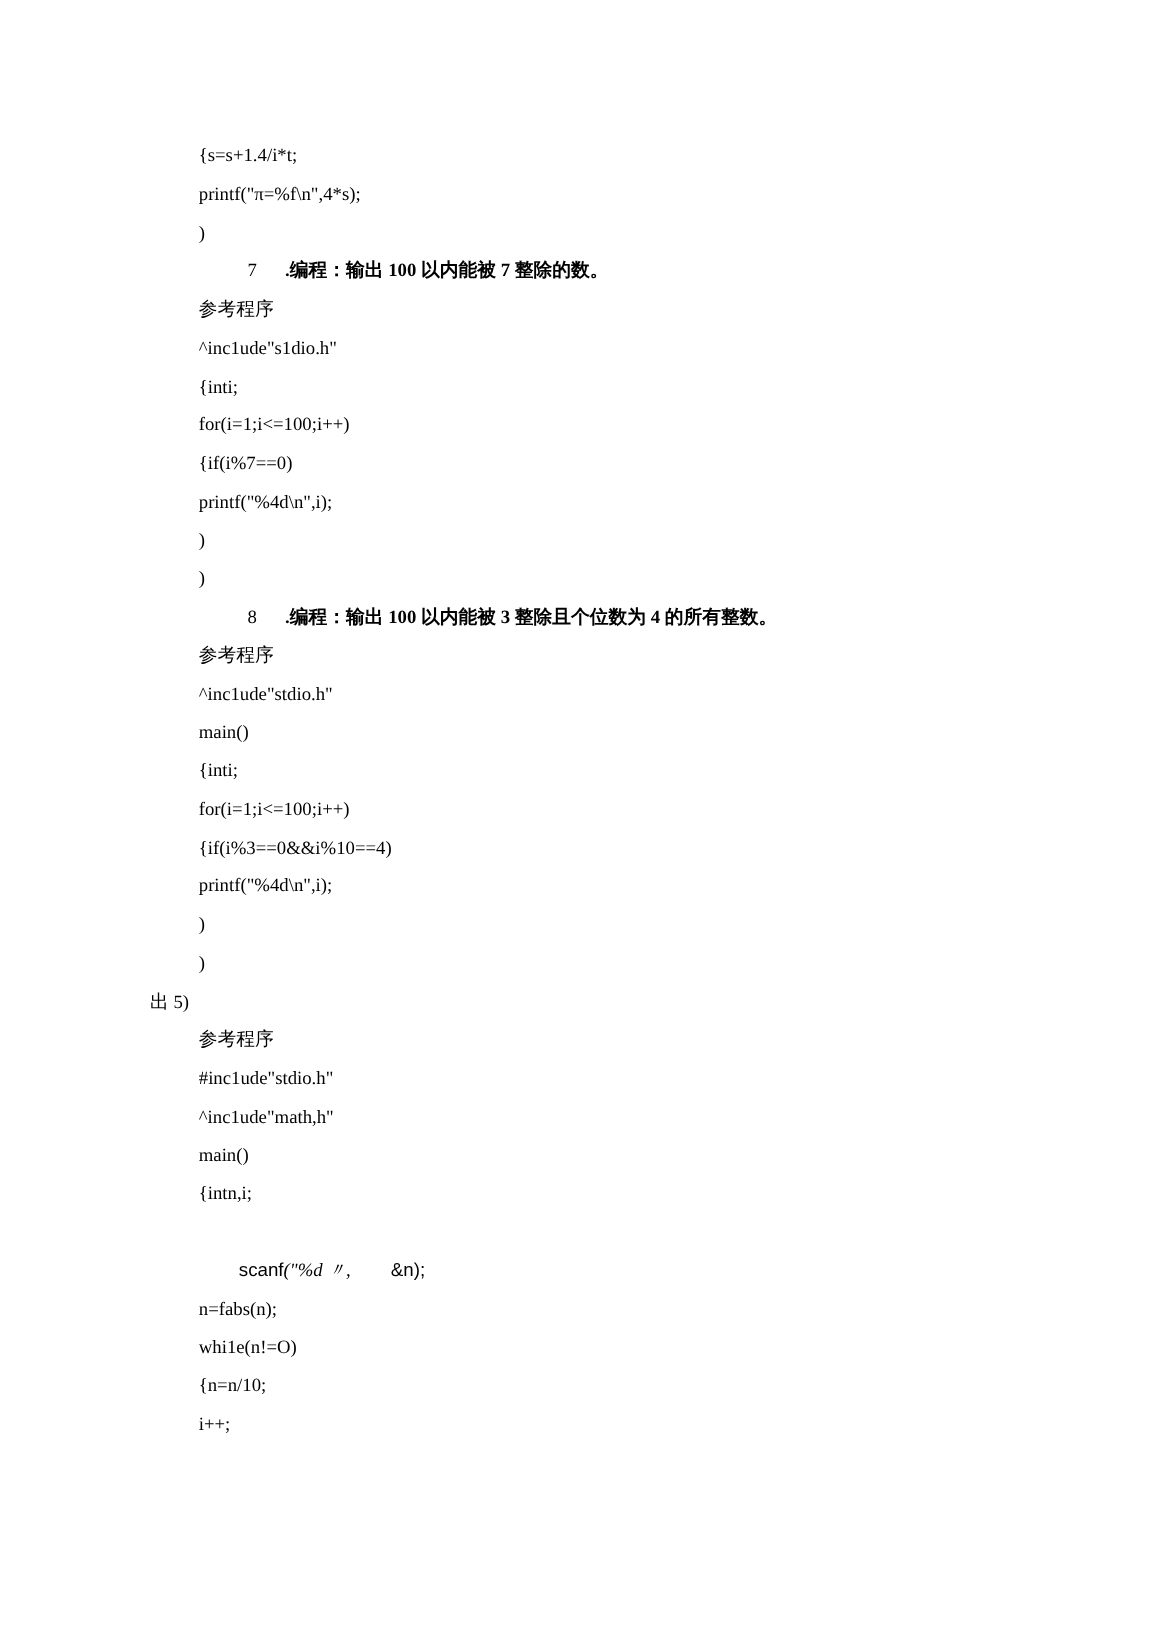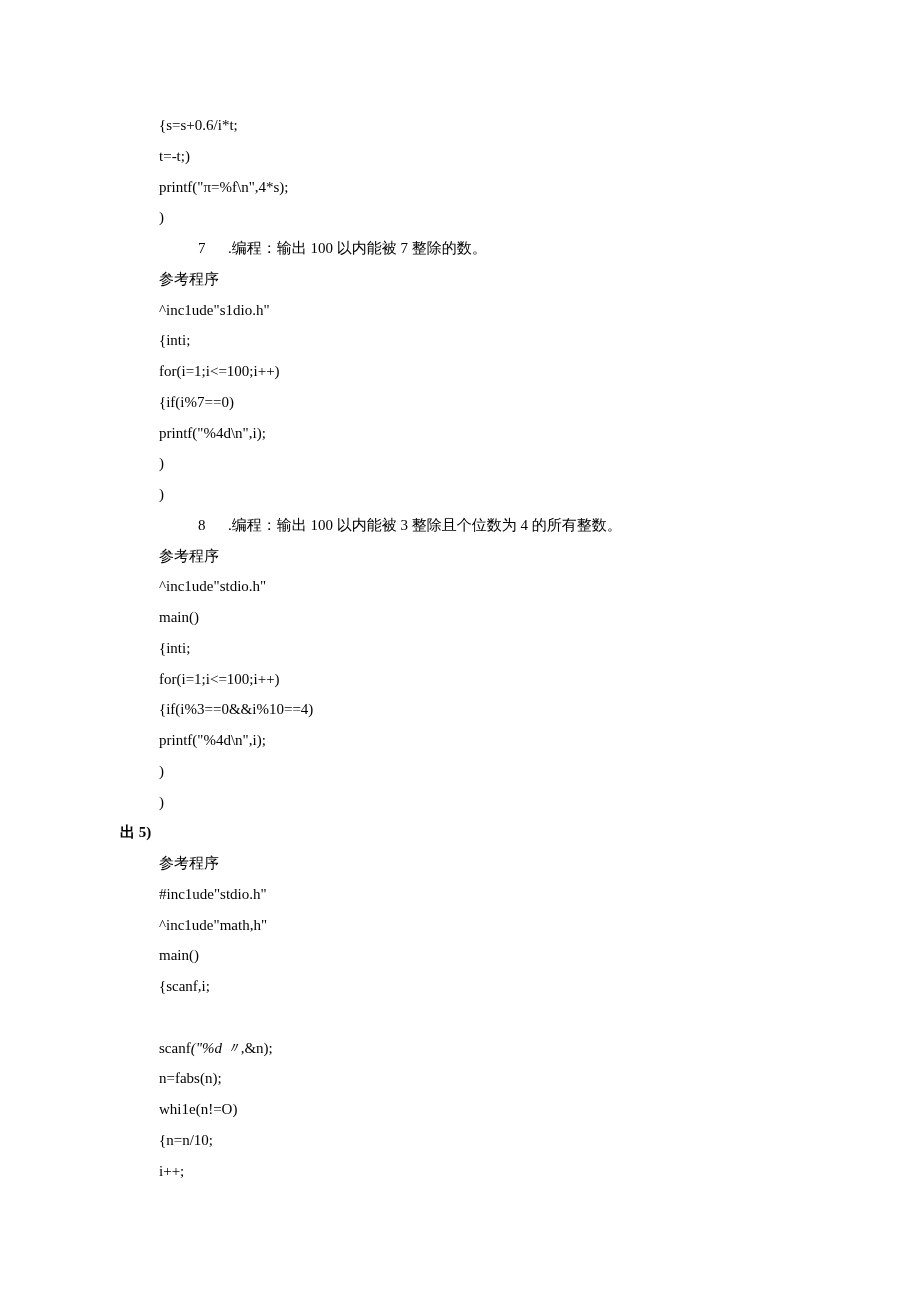--- a/index.html
+++ b/index.html
@@ -21,41 +21,41 @@
   }
   .num-line {
     text-indent: 2.6em;
   }
   .num-line .num {
     display: inline-block;
     min-width: 1em;
   }
   .num-line .after {
     margin-left: 1.5em;
+    font-weight: bold;
   }
   .outdent {
     text-indent: 0;
     padding-left: 0;
-    font-weight: bold;
   }
   .italic {
     font-style: italic;
     font-family: "Times New Roman", serif;
   }
   .serif {
-    font-family: Liberation Serif, serif;
+    font-family: Liberation Sans, sans-serif;
+    margin-left: 32px;
   }
 </style>
 </head>
 <body>
 
 <div class="page">
 
-  <div class="code-line">{s=s+0.6/i*t;</div>
-  <div class="code-line">t=-t;)</div>
+  <div class="code-line">{s=s+1.4/i*t;</div>
   <div class="code-line">printf("π=%f\n",4*s);</div>
   <div class="code-line">)</div>
 
   <div class="num-line">
     <span class="num">7</span><span class="after">.编程：输出 100 以内能被 7 整除的数。</span>
   </div>
   <div class="code-line">参考程序</div>
   <div class="code-line">^inc1ude"s1dio.h"</div>
   <div class="code-line">{inti;</div>
   <div class="code-line">for(i=1;i&lt;=100;i++)</div>
@@ -75,21 +75,21 @@
   <div class="code-line">{if(i%3==0&amp;&amp;i%10==4)</div>
   <div class="code-line">printf("%4d\n",i);</div>
   <div class="code-line">)</div>
   <div class="code-line">)</div>
 
   <div class="outdent">出 5)</div>
   <div class="code-line">参考程序</div>
   <div class="code-line">#inc1ude"stdio.h"</div>
   <div class="code-line">^inc1ude"math,h"</div>
   <div class="code-line">main()</div>
-  <div class="code-line">{scanf,i;</div>
+  <div class="code-line">{intn,i;</div>
   <div class="code-line">&nbsp;</div>
   <div class="code-line"><span class="serif">scanf</span><span class="italic">("%d 〃,</span><span class="serif">&amp;n);</span></div>
   <div class="code-line">n=fabs(n);</div>
   <div class="code-line">whi1e(n!=O)</div>
   <div class="code-line">{n=n/10;</div>
   <div class="code-line">i++;</div>
 
 </div>
 
 </body></html>

